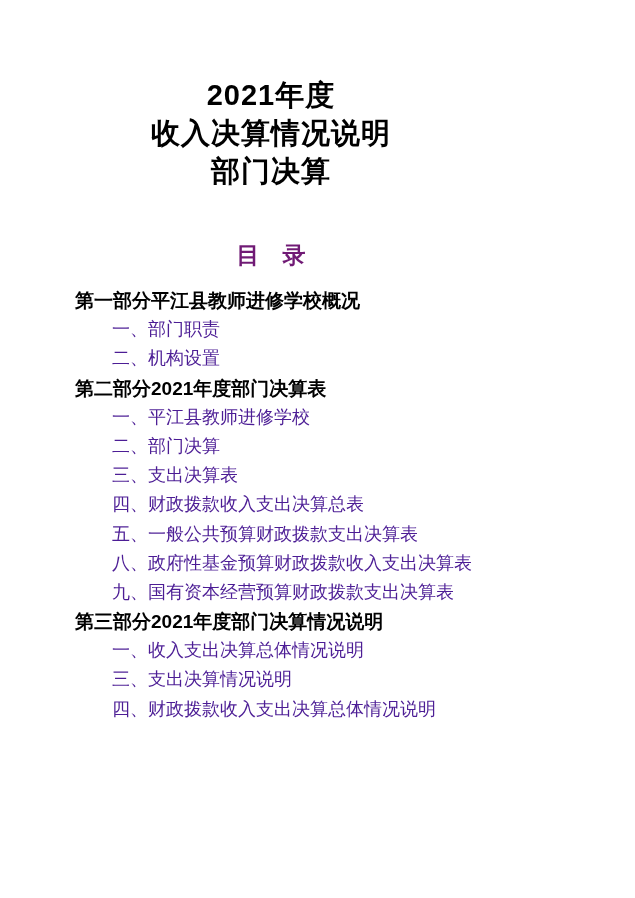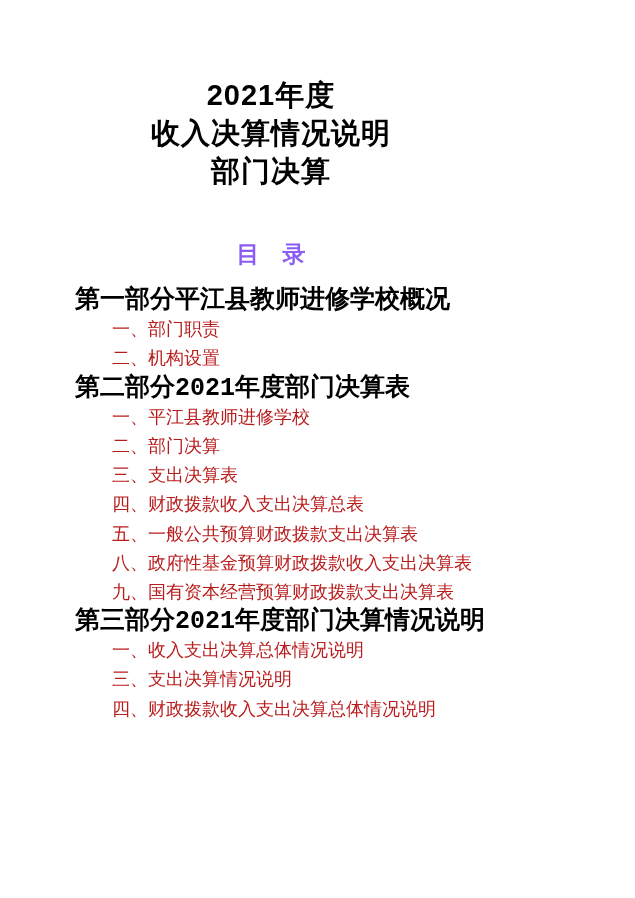--- a/index.html
+++ b/index.html
@@ -26,48 +26,48 @@
     line-height: 38px;
     color: #000000;
     letter-spacing: 1px;
   }
   .toc-heading {
     position: absolute;
     top: 242px;
     left: 0;
     right: 0;
     text-align: center;
-    font-family: Liberation Mono, monospace;
+    font-family: Liberation Serif, serif;
     font-weight: bold;
     font-size: 23px;
     line-height: 28px;
-    color: #8b5cf6;
+    color: #701a75;
   }
   .toc {
     position: absolute;
     top: 286px;
     left: 75px;
     right: 30px;
   }
   .toc .row {
     height: 29.2px;
     line-height: 29.2px;
     white-space: nowrap;
   }
   .toc .sec {
-    font-family: Liberation Mono, monospace;
+    font-family: Liberation Sans, sans-serif;
     font-weight: bold;
-    font-size: 25px;
+    font-size: 19px;
     color: #000000;
   }
   .toc .item {
     font-family: "Liberation Serif", serif;
     font-weight: normal;
     font-size: 18px;
-    color: #b91c1c;
+    color: #4c1d95;
     padding-left: 37px;
   }
 </style>
 </head>
 <body>
 
 <div class="page">
 
   <div class="doc-title">
     <div>2021年度</div>

